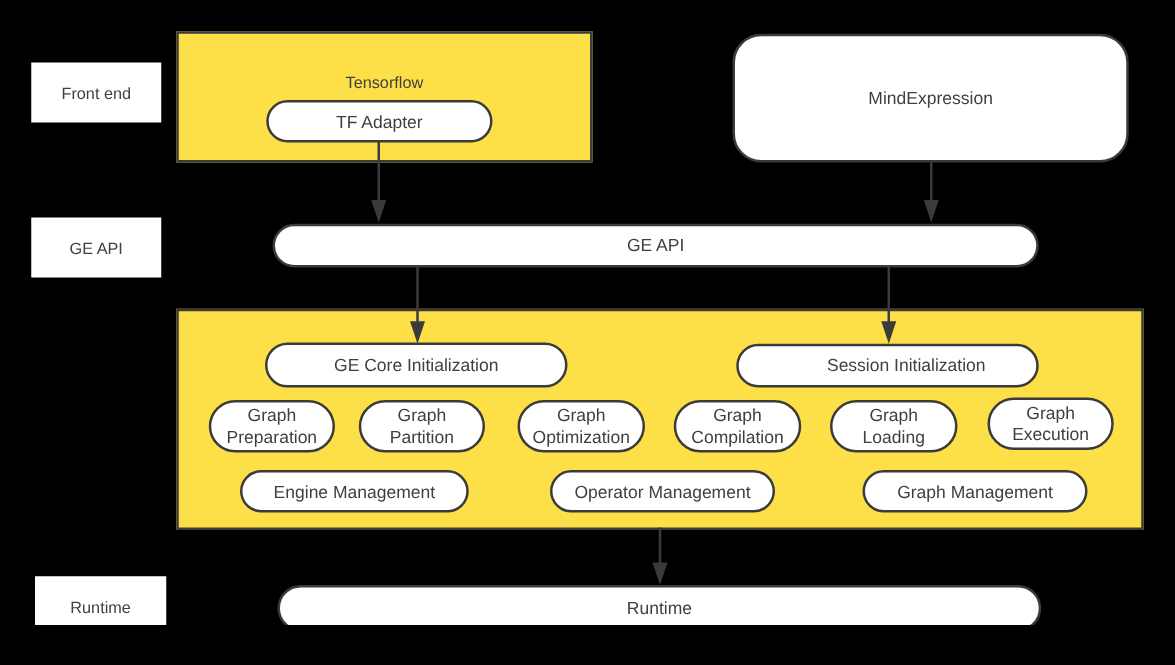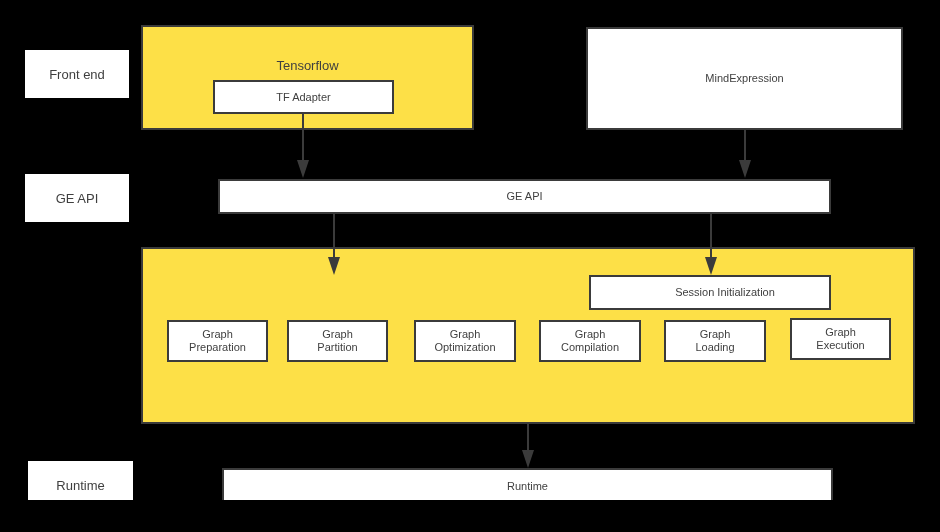--- a/index.html
+++ b/index.html
@@ -54,21 +54,21 @@
     color: #3f3f3f;
     font-size: 13px;
   }
   .arrow {
     position: absolute;
   }
   .arrow svg {
     display: block;
     overflow: visible;
   }
-  .t13 { font-size: 11px; }
+  .t13 { font-size: 14px; border-radius: 23px; }
 </style>
 </head>
 <body>
 
 <div id="canvas">
 
   <div class="label-box" style="left:25px; top:50px; width:104px; height:48px;">
     <span>Front end</span>
   </div>
 
@@ -92,20 +92,23 @@
   <div class="box t13" style="left:586px; top:27px; width:317px; height:103px;">
     <span>MindExpression</span>
   </div>
 
   <div class="box t13" style="left:218px; top:179px; width:613px; height:35px;">
     <span>GE API</span>
   </div>
 
   <div class="container-box" style="left:141px; top:247px; width:774px; height:177px;"></div>
 
+  <div class="box t13" style="left:212px; top:274px; width:242px; height:36px;">
+    <span>GE Core Initialization</span>
+  </div>
 
   <div class="box t13" style="left:589px; top:275px; width:242px; height:35px;padding-left:30px;">
     <span>Session Initialization</span>
   </div>
 
   <div class="box t13" style="left:167px; top:320px; width:101px; height:42px;">
     <span>Graph
 Preparation</span>
   </div>
 
@@ -127,22 +130,31 @@
   <div class="box t13" style="left:664px; top:320px; width:102px; height:42px;">
     <span>Graph
 Loading</span>
   </div>
 
   <div class="box t13" style="left:790px; top:318px; width:101px; height:42px;">
     <span>Graph
 Execution</span>
   </div>
 
+  <div class="box t13" style="left:192px; top:376px; width:183px; height:34px;">
+    <span>Engine Management</span>
+  </div>
 
+  <div class="box t13" style="left:440px; top:376px; width:180px; height:34px;">
+    <span>Operator Management</span>
+  </div>
 
+  <div class="box t13" style="left:690px; top:376px; width:180px; height:34px;">
+    <span>Graph Management</span>
+  </div>
 
   <div class="box t13" style="left:222px; top:468px; width:611px; height:37px;">
     <span>Runtime</span>
   </div>
 
   <div class="arrow" style="left:295px; top:112px;">
     <svg width="22" height="70">
       <line x1="8" y1="0" x2="8" y2="55" stroke="#3b3b3b" stroke-width="2"></line>
       <polygon points="8,66 2,48 14,48" fill="#3b3b3b"></polygon>
     </svg>

